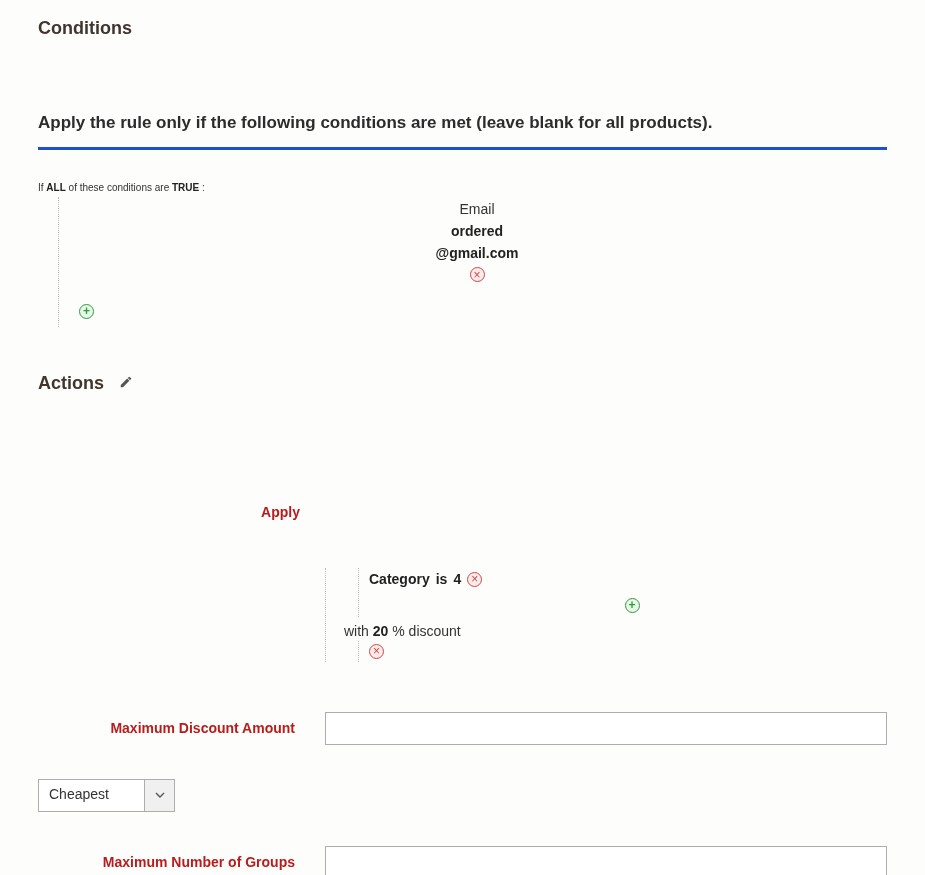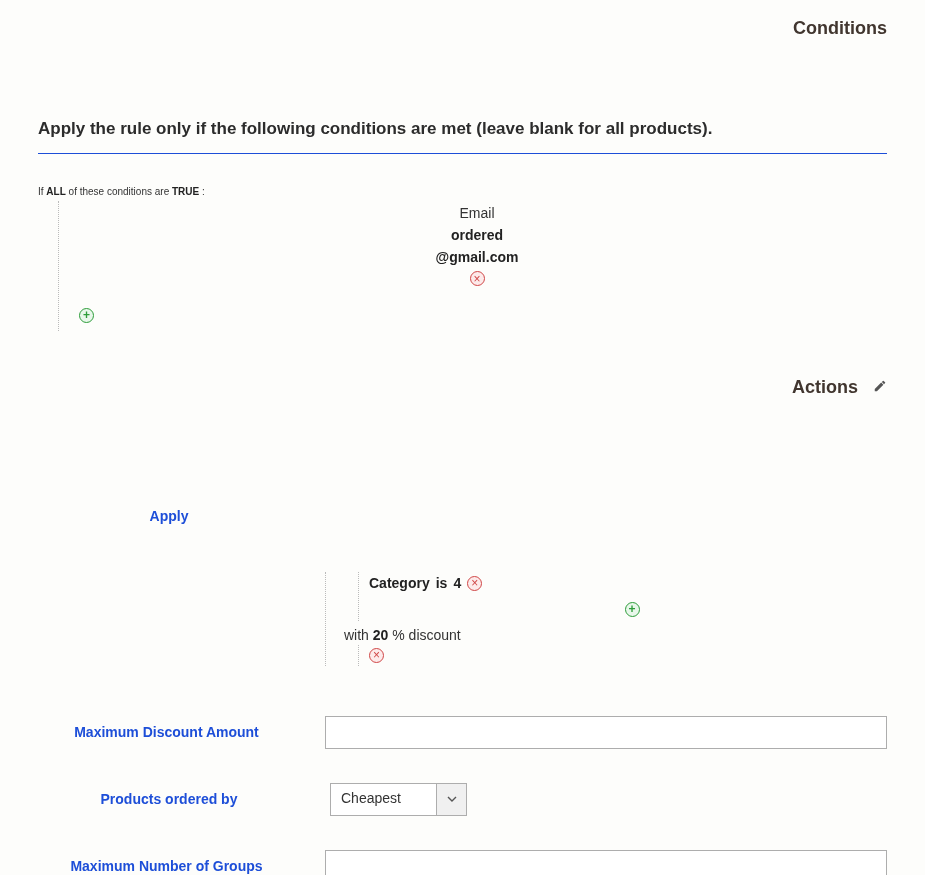--- a/index.html
+++ b/index.html
@@ -13,35 +13,33 @@
     width: 925px;
   }
   .page {
     padding: 18px 38px 40px 38px;
   }
   .section-title {
     font-size: 18px;
     color: #41362f;
     font-weight: 600;
     margin-bottom: 40px;
-    text-align: right;
   }
   .section-title .edit-icon {
     display: inline-block;
     margin-left: 10px;
     vertical-align: middle;
   }
   .desc {
     font-size: 17px;
     font-weight: 600;
     color: #2c2c2c;
-    border-bottom: 1px solid #1d4ed8;
+    border-bottom: 3px solid #1d4ed8;
     padding-bottom: 14px;
     margin-bottom: 28px;
-    margin-top: 6px;
   }
   .cond-block {
     border-left: 1px dotted #bbb;
     padding-left: 4px;
     margin-left: 0;
   }
   .cond-block.inner {
     margin-left: 20px;
     padding-left: 8px;
   }
@@ -86,25 +84,25 @@
   .add-row { padding: 16px 0 8px 12px; }
   .add-row.tight { padding: 6px 0 4px 8px; }
 
   .form-row {
     display: flex;
     align-items: center;
     margin-bottom: 34px;
   }
   .form-label {
     width: 292px;
-    text-align: center;
+    text-align: right;
     padding-right: 30px;
     font-size: 14px;
     font-weight: 600;
-    color: #1d4ed8;
+    color: #b91c1c;
   }
   .form-field { flex: 1; }
   .form-field.wide input[type=text] {
     width: 562px;
     height: 33px;
     border: 1px solid #adadad;
     background: #fff;
     padding: 4px 8px;
     font-size: 14px;
   }
@@ -239,21 +237,20 @@
   </div>
 
   <div class="form-row">
     <div class="form-label">Maximum Discount Amount</div>
     <div class="form-field wide">
       <input type="text" value="" style="">
     </div>
   </div>
 
   <div class="form-row">
-    <div class="form-label">Products ordered by</div>
     <div class="form-field">
       <div class="select-wrap">
         <div class="select-val">Cheapest</div>
         <div class="select-caret">
           <svg width="10" height="10" viewBox="0 0 10 10">
               <path d="M1 3 l4 4 l4 -4" fill="none" stroke="#555" stroke-width="1.4"></path>
             </svg>
         </div>
       </div>
     </div>

